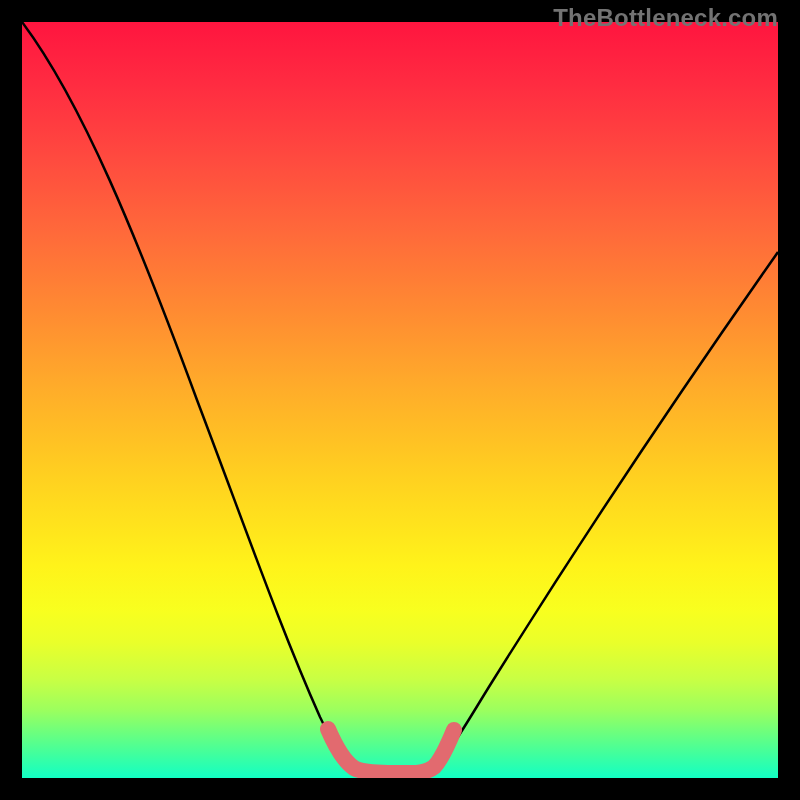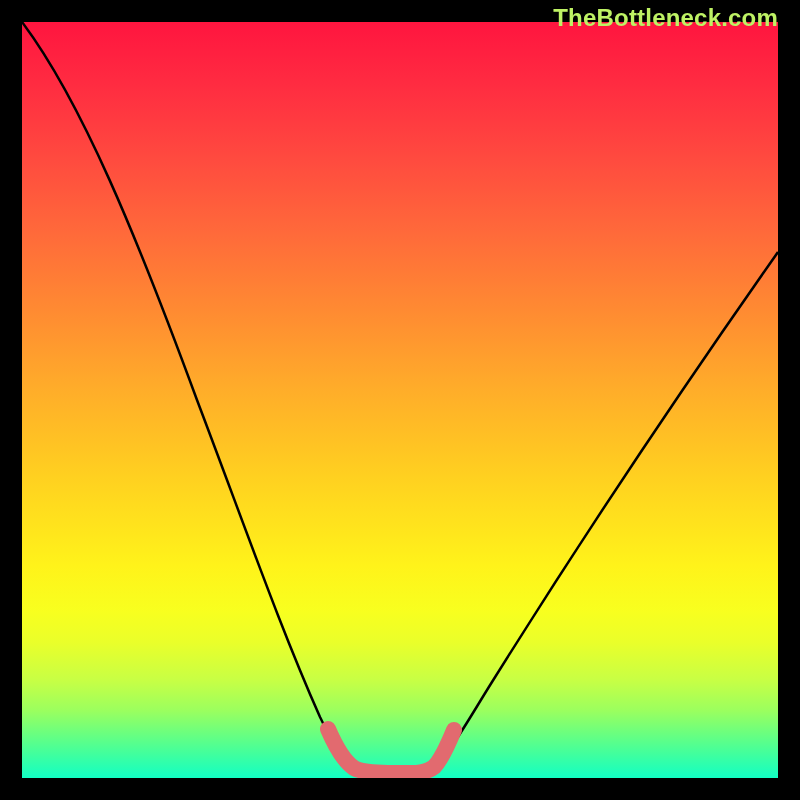--- a/index.html
+++ b/index.html
@@ -51,21 +51,21 @@
     width: 756px;
     height: 756px;
   }
   .watermark {
     position: absolute;
     top: 4px;
     right: 22px;
     font-family: Arial, Helvetica, sans-serif;
     font-size: 24px;
     font-weight: 600;
-    color: #bef264;
+    color: #737373;
     letter-spacing: 0.2px;
     user-select: none;
   }
 </style>
 </head>
 <body>
 
 <div class="stage">
   <div class="plot">
     <div class="gradient"></div>

